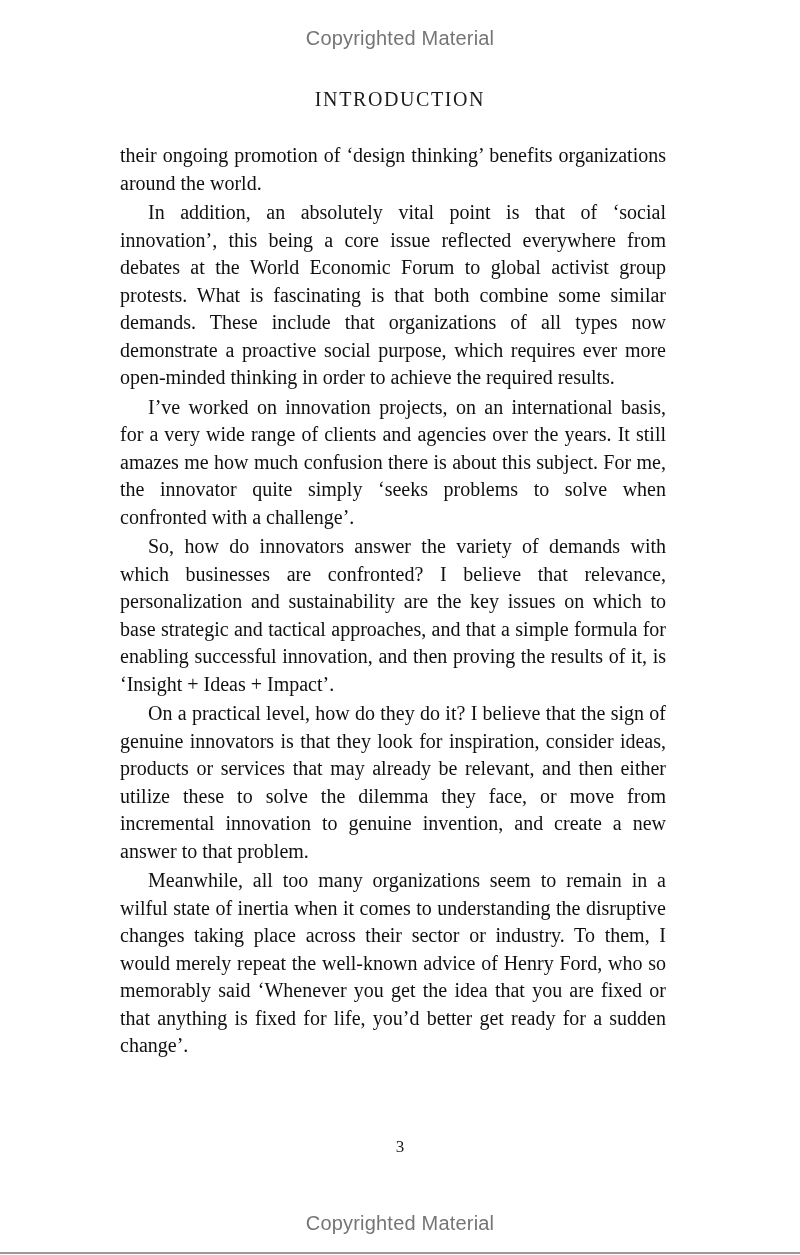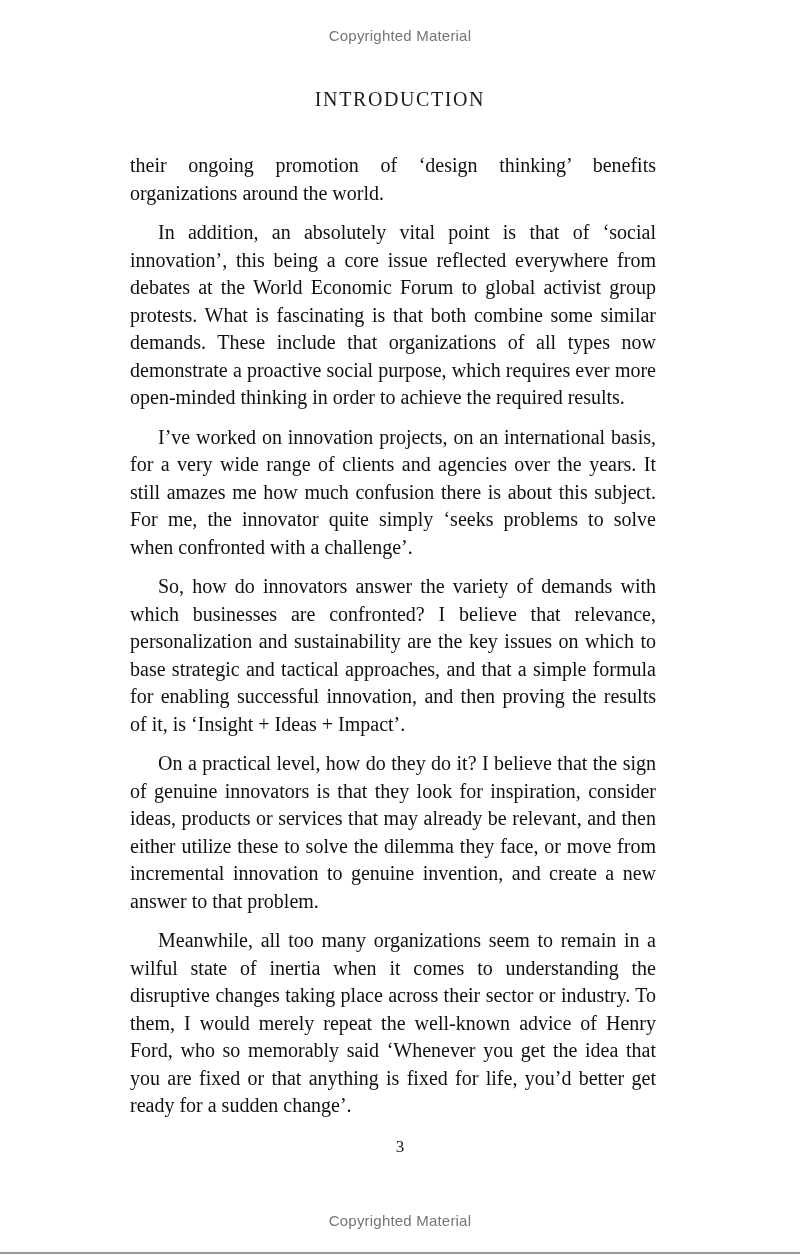--- a/index.html
+++ b/index.html
@@ -14,21 +14,21 @@
     background: #ffffff;
     overflow: hidden;
     font-family: "Liberation Serif", serif;
   }
   .notice {
     position: absolute;
     left: 0;
     width: 100%;
     text-align: center;
     font-family: "Liberation Sans", sans-serif;
-    font-size: 15px;
+    font-size: 20px;
     color: #757575;
     letter-spacing: 0.2px;
   }
   .notice.top { top: 27px; }
   .notice.bottom { top: 1212px; }
   .chapter-header {
     position: absolute;
     top: 88px;
     left: 0;
     width: 100%;
@@ -43,21 +43,21 @@
     top: 140px;
     left: 118px;
     width: 550px;
     font-family: "Liberation Serif", serif;
     font-size: 20px;
     line-height: 27.5px;
     color: #101010;
     text-align: justify;
   }
   .body-text p {
-    margin: 12px;
+    margin: 2px;
     padding: 0;
     text-indent: 28px;
   }
   .body-text p.no-indent {
     text-indent: 0;
   }
   .page-number {
     position: absolute;
     top: 1137px;
     left: 0;

